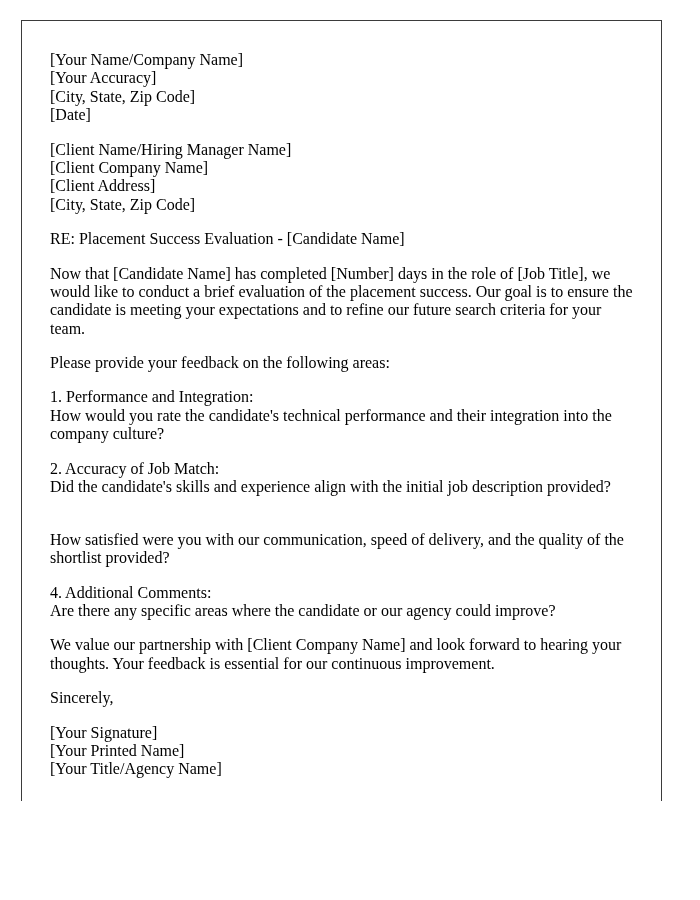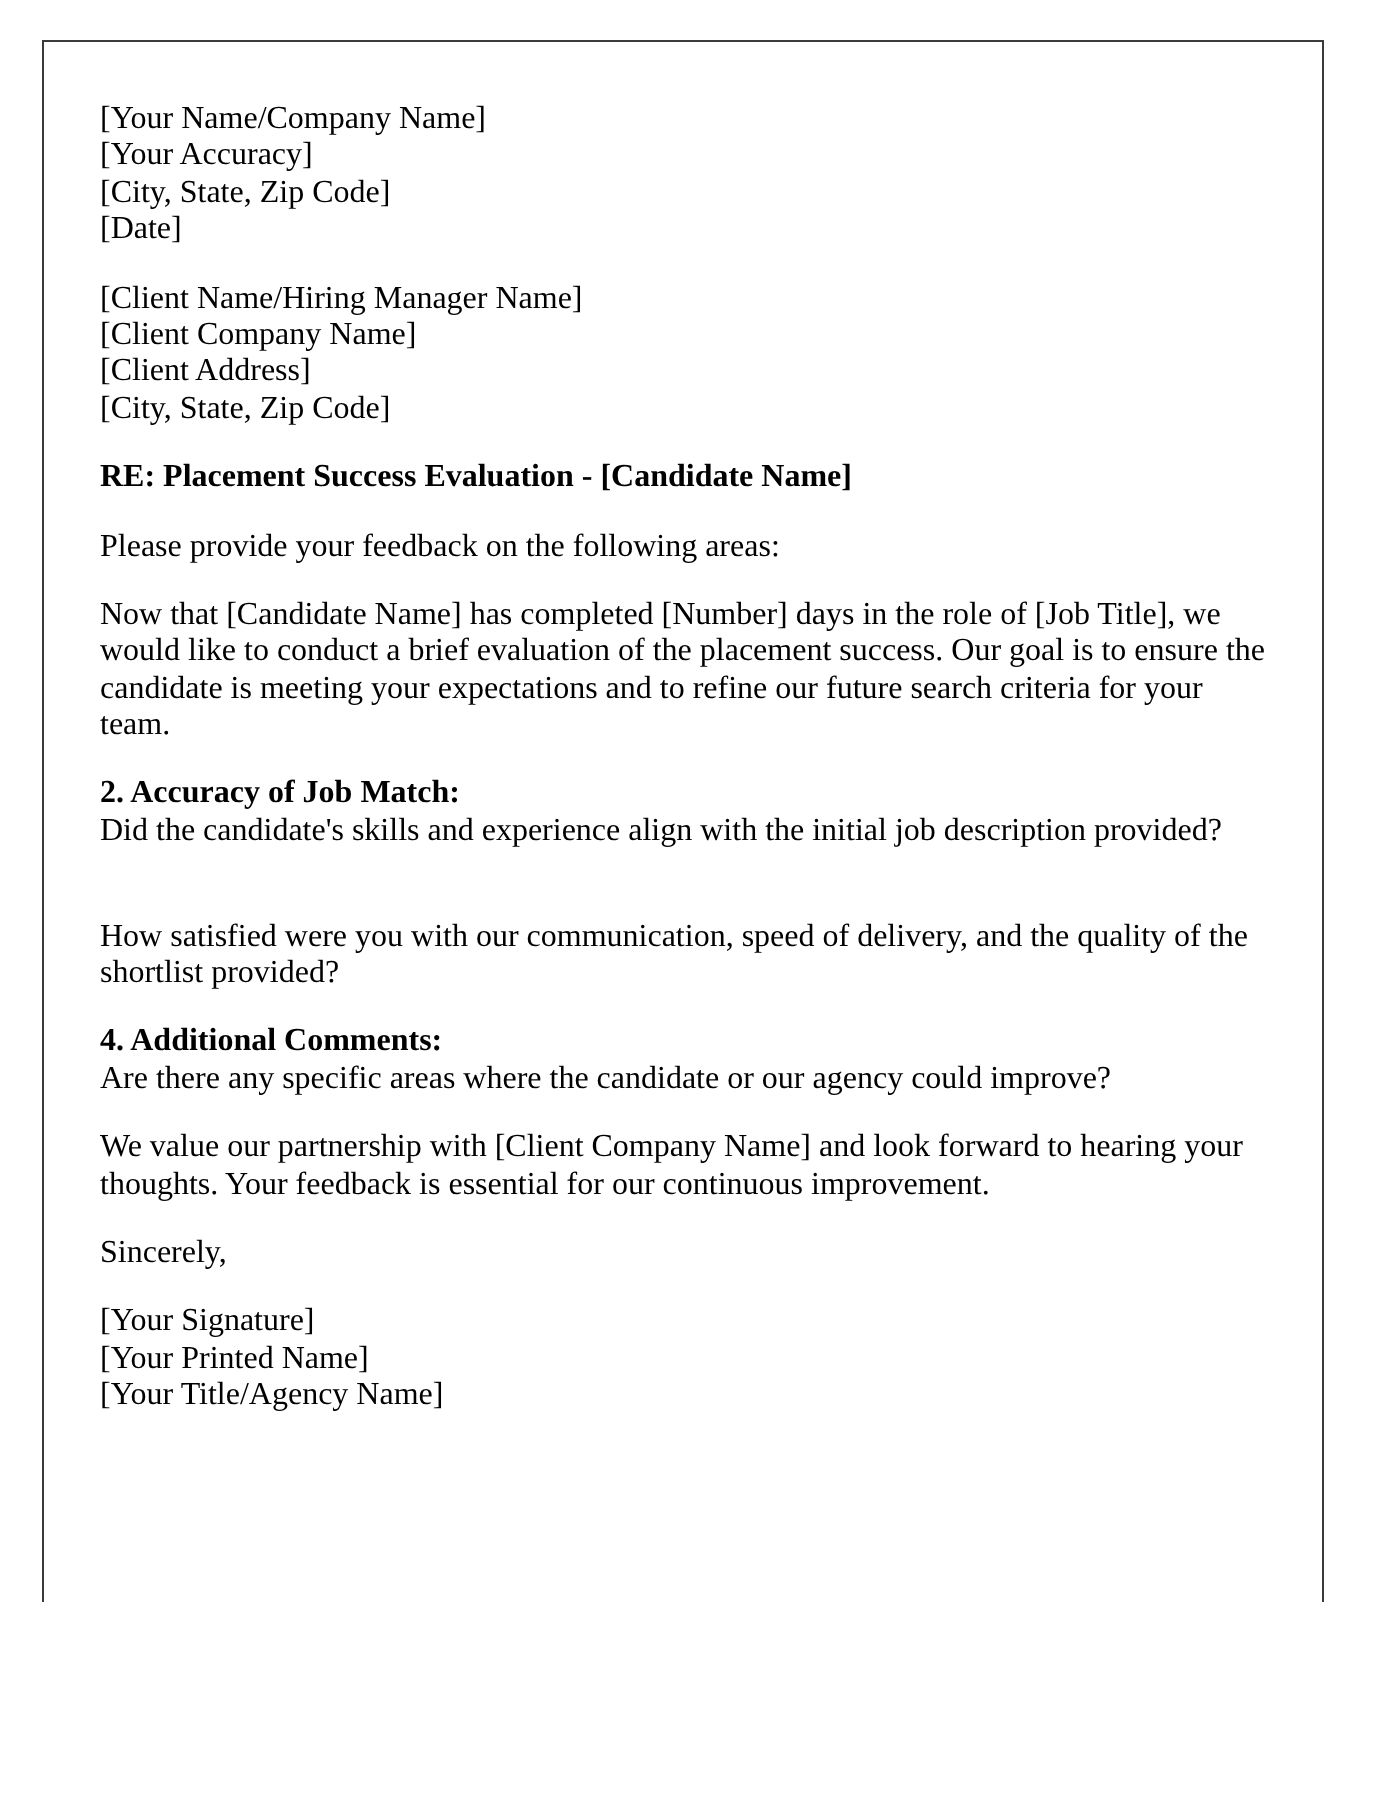--- a/index.html
+++ b/index.html
@@ -30,21 +30,21 @@
     border: 1px solid #3b3b3b;
     border-bottom: none;
     padding: 14px 28px 0 28px;
     overflow: hidden;
     background: #ffffff;
   }
   .letter p {
     margin: 16px 0;
   }
   .subject, .section strong {
-    font-weight: bold;
+    font-weight: normal;
   }
 </style>
 </head>
 <body>
 
 <div class="page">
   <div class="letter">
 
     <p>
       <span>[Your Name/Company Name]</span><br>
@@ -56,24 +56,28 @@
     <p>
       <span>[Client Name/Hiring Manager Name]</span><br>
       <span>[Client Company Name]</span><br>
       <span>[Client Address]</span><br>
       <span>[City, State, Zip Code]</span>
     </p>
 
     <p class="subject">RE: Placement Success Evaluation - [Candidate Name]</p>
 
 
+    <p>Now that [Candidate Name] has completed [Number] days in the role of [Job Title], we would like to conduct a brief evaluation of the placement success. Our goal is to ensure the candidate is meeting your expectations and to refine our future search criteria for your team.</p>
+
     <p>Please provide your feedback on the following areas:</p>
 
-    <p>Now that [Candidate Name] has completed [Number] days in the role of [Job Title], we would like to conduct a brief evaluation of the placement success. Our goal is to ensure the candidate is meeting your expectations and to refine our future search criteria for your team.</p>
-
+    <p class="section">
+      <strong>1. Performance and Integration:</strong><br>
+      <span>How would you rate the candidate's technical performance and their integration into the company culture?</span>
+    </p>
 
     <p class="section">
       <strong>2. Accuracy of Job Match:</strong><br>
       <span>Did the candidate's skills and experience align with the initial job description provided?</span>
     </p>
 
     <p class="section">
       <br>
       <span>How satisfied were you with our communication, speed of delivery, and the quality of the shortlist provided?</span>
     </p>

